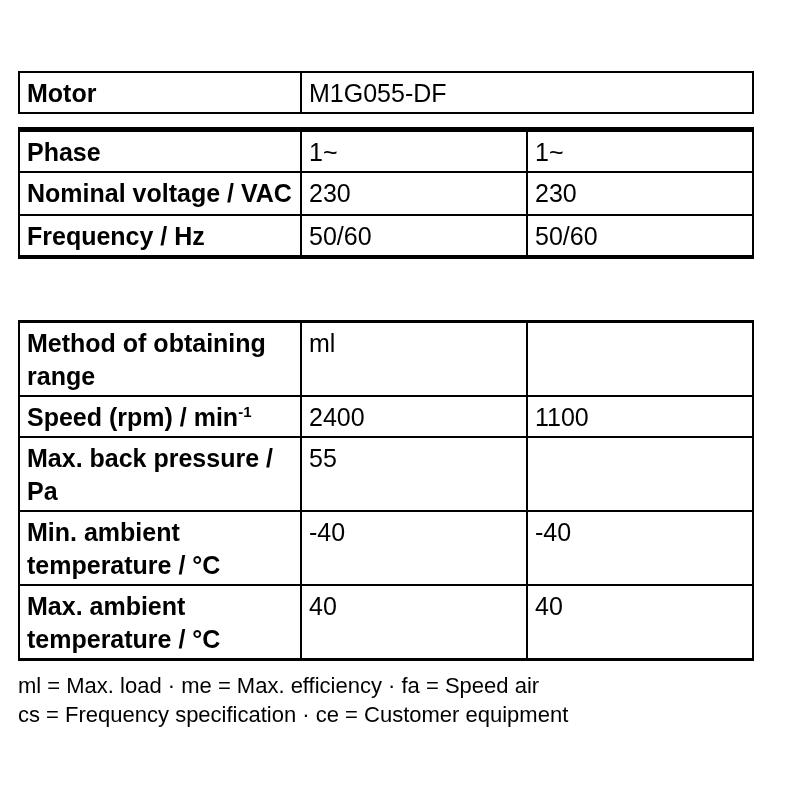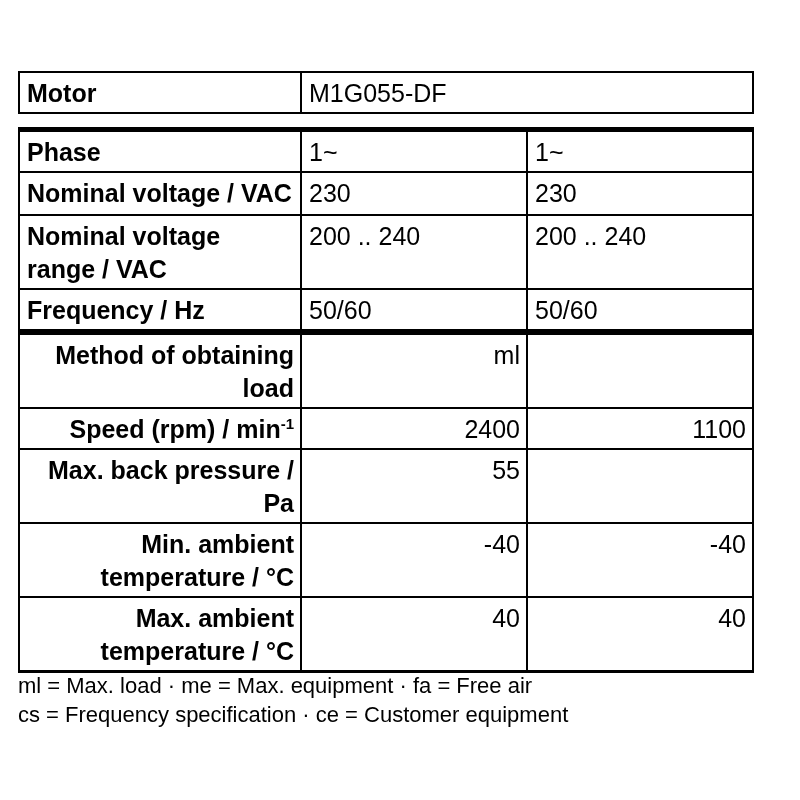--- a/index.html
+++ b/index.html
@@ -36,21 +36,21 @@
     font-size: 15px;
     line-height: 0;
   }
 
   #motor-table { top: 71px; }
   #motor-table td { height: 27px; }
 
   #power-table { top: 127px; }
   #power-table { border-top: 5px solid #000000; border-bottom: 4px solid #000000; }
 
-  #spec-table { top: 332px; text-align: right; }
+  #spec-table { top: 320px; }
   #spec-table { border-top: 3px solid #000000; border-bottom: 3px solid #000000; }
 
   tr.r-s td { height: 31px; }
   tr.r-m td { height: 35px; }
   tr.r-d td { height: 64px; }
   tr.r-d2 td { height: 57px; }
 
   .footnotes {
     position: absolute;
     left: 18px;
@@ -86,47 +86,39 @@
       <tr class="r-s">
     <td class="label">Phase</td>
     <td class="value">1~</td>
     <td class="value">1~</td>
   </tr>
   <tr class="r-m">
     <td class="label">Nominal voltage / VAC</td>
     <td class="value">230</td>
     <td class="value">230</td>
   </tr>
-  <tr class="r-d">
-    <td class="label">
-      <span>Nominal voltage</span>
-      <span class="l2">range / VAC</span>
-    </td>
-    <td class="value">200 .. 240</td>
-    <td class="value">200 .. 240</td>
-  </tr>
   <tr class="r-s">
     <td class="label">Frequency / Hz</td>
     <td class="value">50/60</td>
     <td class="value">50/60</td>
   </tr>
 </tbody>
   </table>
 
 <table class="spec" id="spec-table">
   <colgroup>
       <col style="width:282px">
       <col style="width:226px">
       <col style="width:226px">
     </colgroup>
   <tbody>
       <tr class="r-d">
     <td class="label">
       <span>Method of obtaining</span>
-      <span class="l2">load</span>
+      <span class="l2">range</span>
     </td>
     <td class="value">ml</td>
     <td class="value"></td>
   </tr>
   <tr class="r-s">
     <td class="label">
       <span>Speed (rpm) / min</span><sup>-1</sup>
     </td>
     <td class="value">2400</td>
     <td class="value">1100</td>
@@ -149,15 +141,15 @@
       <span>Max. ambient</span>
       <span class="l2">temperature / °C</span>
     </td>
     <td class="value">40</td>
     <td class="value">40</td>
   </tr>
 </tbody>
   </table>
 
 <div class="footnotes">
-  <div>ml = Max. load · me = Max. equipment · fa = Free air</div>
+  <div>ml = Max. load · me = Max. efficiency · fa = Speed air</div>
   <div>cs = Frequency specification · ce = Customer equipment</div>
 </div>
 
 </body></html>

